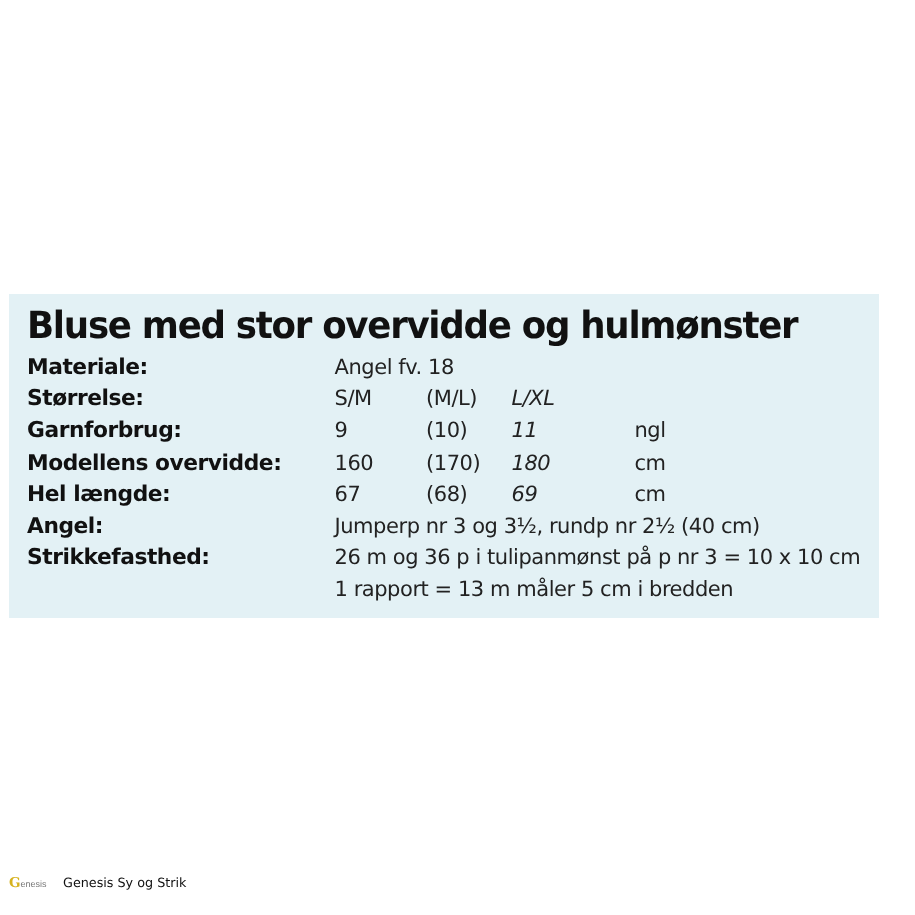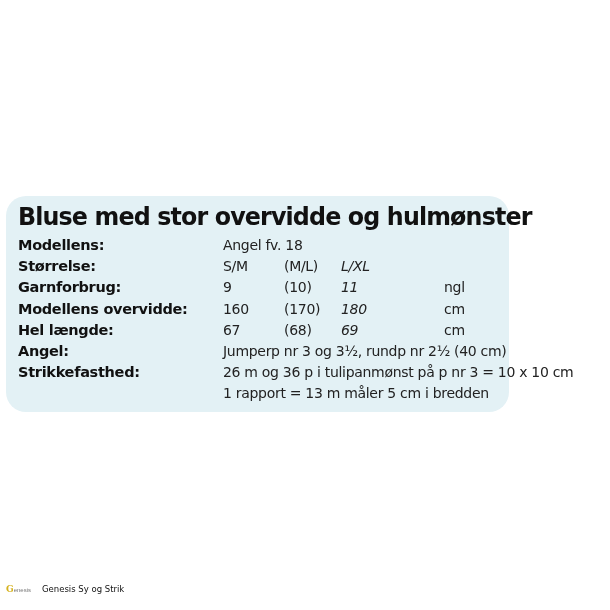--- a/index.html
+++ b/index.html
@@ -1,54 +1,53 @@
 <!DOCTYPE html>
 <html><head>
   <meta charset="utf-8">
   <style>
     html, body { margin:0; padding:0; }
     body {
       width:610px; height:610px; background:#ffffff; position:relative; overflow:hidden;
       font-family: "Liberation Sans", "DejaVu Sans", sans-serif; color:#1a1a1a;
     }
     .panel {
-      position:absolute; left:6px; top:196px; width:503px; height:216px;
+      position:absolute; left:6px; top:196px; width:580px; height:216px;
       background:#e3f1f5;
-      border-radius:20px;
     }
     .title {
       position:absolute; left:12px; top:6px;
       font-family: "DejaVu Sans", sans-serif; font-weight:bold;
       font-size:25px; letter-spacing:-0.9px; color:#111; white-space:nowrap;
       transform: scaleX(0.95); transform-origin:left center;
     }
     .rows { position:absolute; left:12px; top:39px; }
     .row { position:relative; height:21.2px; font-size:15.5px; line-height:21px; white-space:nowrap; }
     .lbl {
       position:absolute; left:0; font-family:"DejaVu Sans", sans-serif; font-weight:bold;
       font-size:14.5px; color:#111; letter-spacing:-0.3px;
     }
     .val { position:absolute; font-family:"DejaVu Sans", sans-serif; font-size:14px; color:#222; letter-spacing:-0.3px; }
     .c1 { left:205px; }
     .c2 { left:266px; }
     .c3 { left:323px;font-style:italic; }
-    .c4 { left:426px; }
+    .c4 { left:405px; }
     .footer { position:absolute; left:6px; top:584px; display:flex; align-items:center; }
     .logo { display:flex; align-items:baseline; font-size:6px; color:#777; width:32px; }
     .logo .g { color:#d6b21e; font-size:9px; font-weight:bold; font-family:"DejaVu Serif", serif; }
     .brand { font-family:"DejaVu Sans", sans-serif; font-weight:normal; font-size:8.5px; color:#111; margin-left:4px; }
   </style>
 </head>
 <body>
 
 <div class="panel">
   <div class="title">Bluse med stor overvidde og hulmønster</div>
   <div class="rows">
     <div class="row">
-      <span class="lbl">Modellens:</span>
+      <span class="lbl">Materiale:</span>
       <span class="val c1">Angel fv. 18</span>
     </div>
     <div class="row">
       <span class="lbl">Størrelse:</span>
       <span class="val c1">S/M</span>
       <span class="val c2">(M/L)</span>
       <span class="val c3">L/XL</span>
     </div>
     <div class="row">
       <span class="lbl">Garnforbrug:</span>

